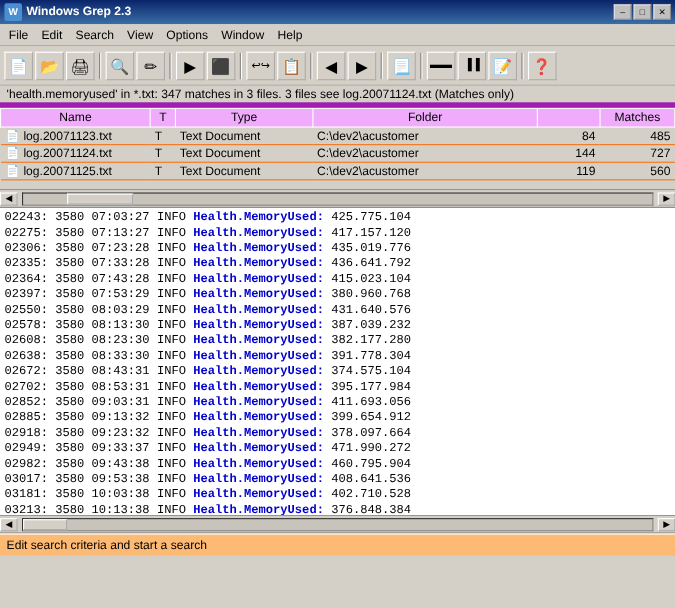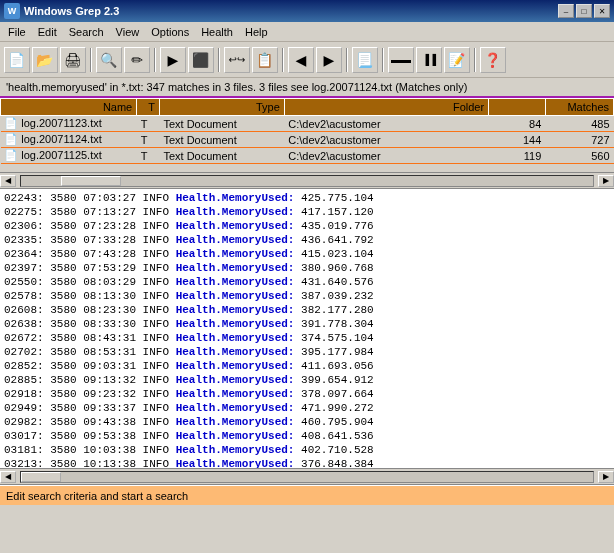--- a/index.html
+++ b/index.html
@@ -92,41 +92,41 @@
       border-right: 1px solid #fff;
       margin: 0 2px;
     }
 
     
     .search-info-bar {
       background: #d4d0c8;
       height: 20px;
       padding: 2px 6px;
       font-size: 11px;
-      border-bottom: 2px solid #a21caf;
+      border-bottom: 5px solid #a21caf;
       display: flex;
       align-items: center;
     }
 
     
     .file-list-container {
       height: 75px;
       border-bottom: 1px solid #888;
       overflow: hidden;
     }
     .file-table {
       width: 100%;
       border-collapse: collapse;
       font-size: 11px;
     }
     .file-table th {
-      background: #a16207;
+      background: #f0abfc;
       border: 1px outset #ffffff;
       padding: 2px 4px;
-      text-align: right;
+      text-align: center;
       font-weight: normal;
       font-size: 11px;
       cursor: pointer;
     }
     .file-table td {
       padding: 1px 4px;
       border-bottom: 1px solid #f97316;
       white-space: nowrap;
       overflow: hidden;
     }
@@ -231,21 +231,21 @@
     <div class="title-btn">✕</div>
   </div>
 </div>
 
 <div class="menu-bar">
   <span class="menu-item">File</span>
   <span class="menu-item">Edit</span>
   <span class="menu-item">Search</span>
   <span class="menu-item">View</span>
   <span class="menu-item">Options</span>
-  <span class="menu-item">Health</span>
+  <span class="menu-item">Window</span>
   <span class="menu-item">Help</span>
 </div>
 
 <div class="toolbar">
   <button class="tb-btn">📄</button>
   <button class="tb-btn">📂</button>
   <button class="tb-btn">🖨</button>
   <div class="tb-sep"></div>
   <button class="tb-btn" style="color:#cc2200">🔍</button>
   <button class="tb-btn">✏</button>

